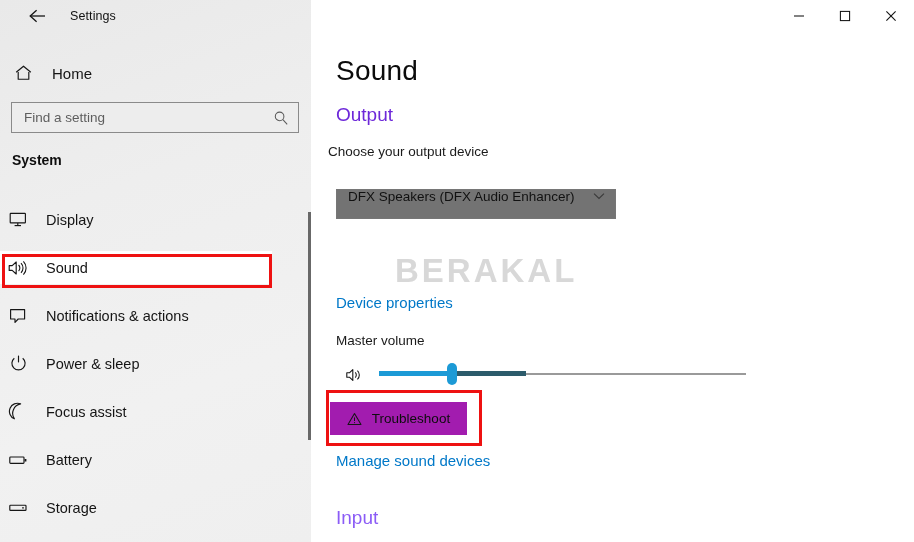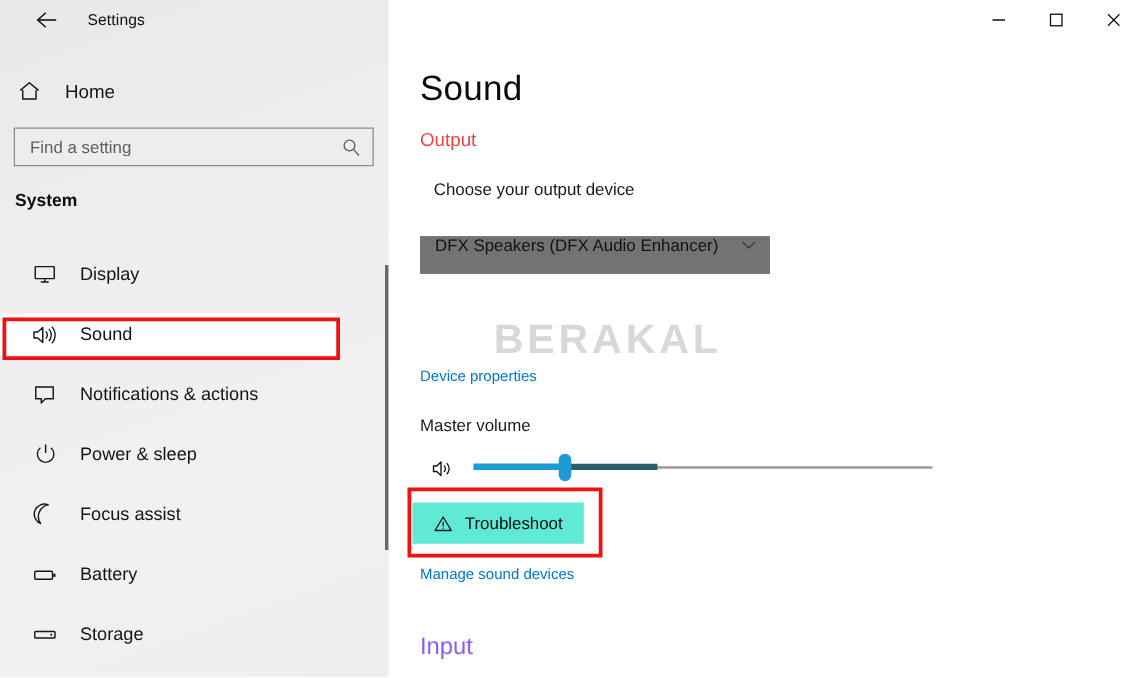--- a/index.html
+++ b/index.html
@@ -110,21 +110,21 @@
   .nav {
     position: absolute;
     left: 0; top: 203px;
     width: 300px;
   }
   .nav-item {
     position: relative;
     height: 33px;
     display: flex;
     align-items: center;
-    padding-left: 24px;
+    padding-left: 6px;
     box-sizing: border-box;
     margin-bottom: 15px;
   }
   .nav-item .nav-icon {
     width: 24px; height: 22px;
     display: flex; align-items: center; justify-content: center;
     margin-right: 16px;
     flex: 0 0 auto;
   }
   .nav-item .nav-label {
@@ -177,26 +177,26 @@
     position: absolute;
     left: 25px; top: 23px;
     font-size: 28px;
     font-weight: normal;
     color: #0b0b0b;
     letter-spacing: .2px;
   }
   .section-title {
     position: absolute;
     left: 25px; top: 72px;
-    font-size: 15px;
-    color: #ef4444;
+    font-size: 19px;
+    color: #6d28d9;
   }
   .field-label {
     position: absolute;
-    left: 36px; top: 112px;
+    left: 17px; top: 112px;
     font-size: 13.5px;
     color: #1a1a1a;
   }
   .combo {
     position: absolute;
     left: 25px; top: 141px;
     width: 280px; height: 30px;
     box-sizing: border-box;
     border: 1px solid #767676;
     background: #737373;
@@ -217,21 +217,21 @@
   .desc {
     position: absolute;
     left: 25px; top: 188px;
     width: 455px;
     font-size: 13.5px;
     line-height: 21px;
     color: #343434;
   }
   .link {
     position: absolute;
-    font-size: 12px;
+    font-size: 15px;
     color: #0078c8;
     text-decoration: none;
     cursor: default;
   }
   .link-device-props { left: 25px; top: 262px; }
   .link-manage { left: 25px; top: 420px; }
 
   .volume-label {
     position: absolute;
     left: 25px; top: 301px;
@@ -274,21 +274,21 @@
     width: 10px; height: 22px;
     border-radius: 5px;
     background: #1c9ad6;
     transform: translateX(-5px);
   }
 
   .troubleshoot-btn {
     position: absolute;
     left: 19px; top: 370px;
     width: 137px; height: 33px;
-    background: #5eead4;
+    background: #a21caf;
     border: none;
     display: flex;
     align-items: center;
     justify-content: center;
     font-family: "Liberation Sans", sans-serif;
     font-size: 13.5px;
     color: #0d0d0d;
     padding: 0;
   }
   .warn-icon { width: 16px; height: 16px; margin-right: 9px; display:flex; align-items:center; justify-content:center; }

